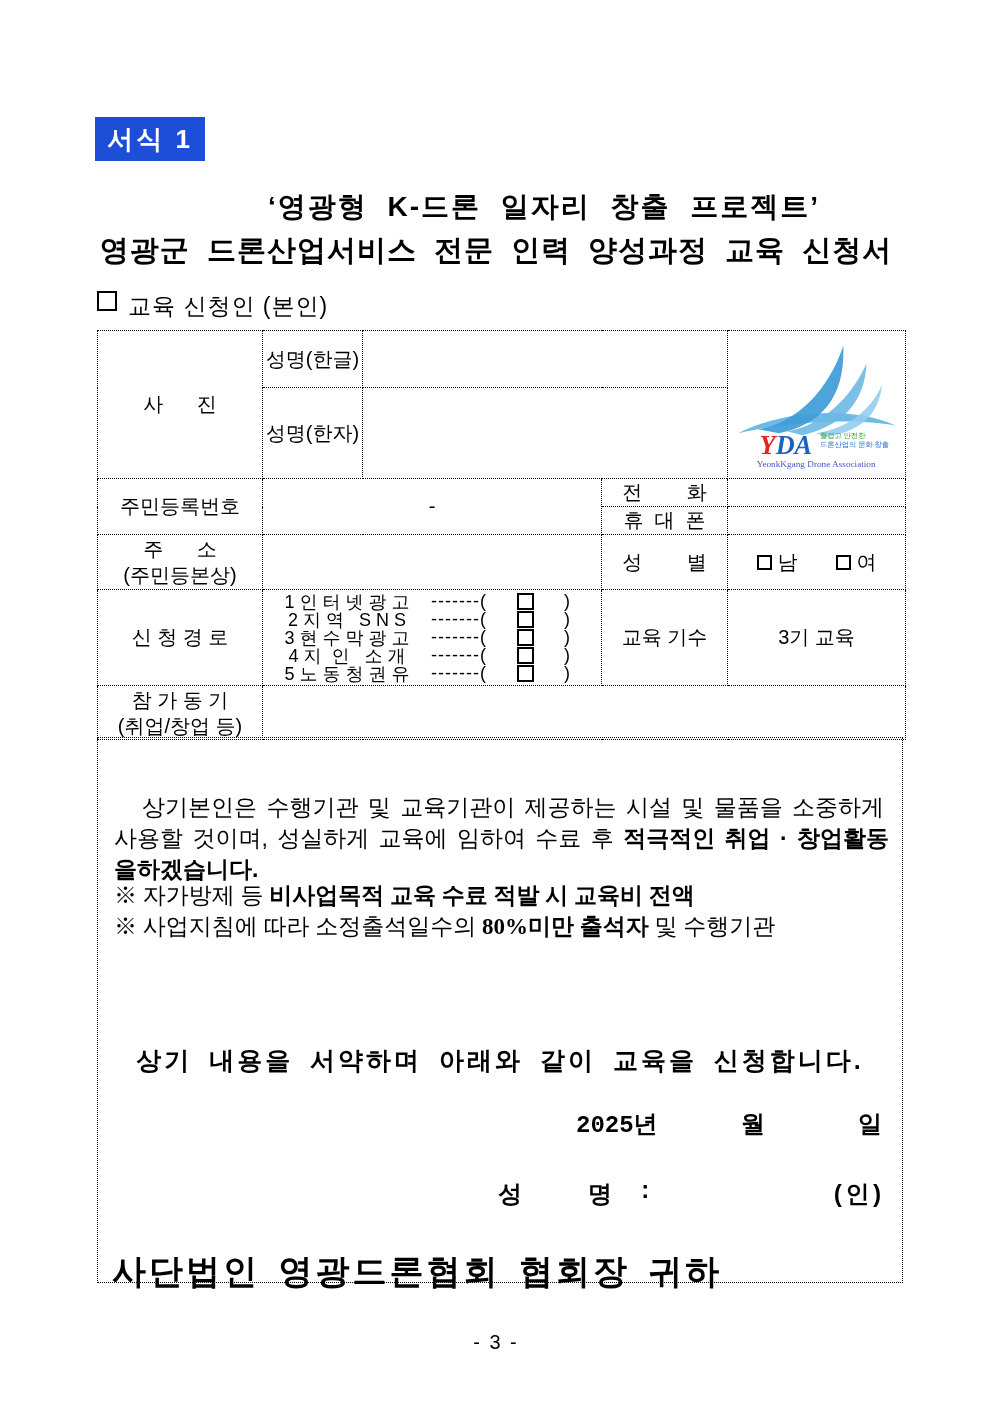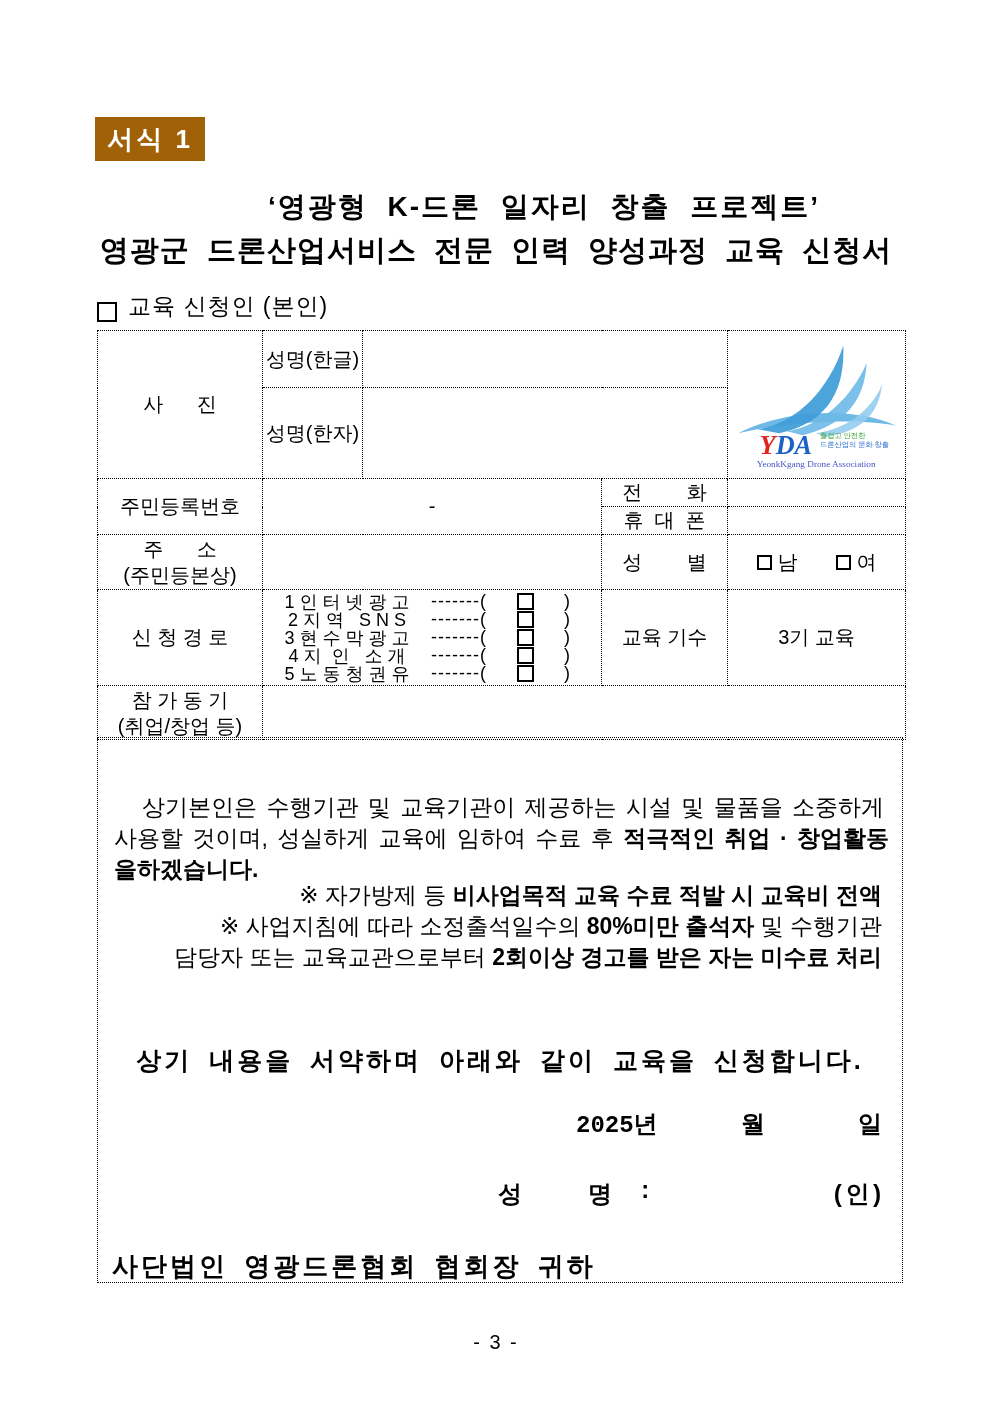--- a/index.html
+++ b/index.html
@@ -1,31 +1,31 @@
 <!DOCTYPE html>
 <html><head>
 <meta charset="utf-8">
 <style>
   html,body{margin:0;padding:0;background:#fff;}
   .page{position:relative;width:992px;height:1403px;background:#ffffff;
         font-family:"Liberation Sans","DejaVu Sans",sans-serif;color:#000;overflow:hidden;}
 
   
-  .badge{position:absolute;left:95px;top:117px;width:110px;height:44px;background:#a16207;
+  .badge{position:absolute;left:95px;top:117px;width:110px;height:44px;background:#1d4ed8;
          color:#fff;font-size:26px;font-weight:bold;letter-spacing:3px;
          display:flex;align-items:center;justify-content:center;}
 
   
   .title1{position:absolute;top:188px;left:0;width:100%;text-align:center;
           font-size:28px;font-weight:bold;letter-spacing:2px;word-spacing:10px;margin-left:48px;}
   .title2{position:absolute;top:231px;left:0;width:100%;text-align:center;
           font-size:29px;font-weight:bold;letter-spacing:1px;word-spacing:8px;}
 
   
-  .sect{position:absolute;left:97px;top:291px;display:flex;align-items:flex-end;gap:11px;
+  .sect{position:absolute;left:97px;top:291px;display:flex;align-items:flex-start;gap:11px;
         font-size:23px;letter-spacing:1px;}
   .cbox{display:inline-block;background:#fff;border:2px solid #000;box-sizing:border-box;}
   .cbox.lg{width:20px;height:20px;}
   .cbox.md{width:17px;height:17px;border-width:2px;}
   .cbox.sm{width:15px;height:15px;border-width:2px;}
 
   
   table.form{position:absolute;left:97px;top:330px;width:808px;border-collapse:collapse;
              table-layout:fixed;}
   table.form td{border:1px dotted #000;padding:0;font-size:20px;text-align:center;
@@ -43,34 +43,34 @@
 
   
   .logo-cell{padding:2px;font-family:Liberation Serif, serif;}
   .logo-cell svg{display:block;margin:0 auto;}
 
   
   .box2{position:absolute;left:97px;top:737px;width:806px;height:546px;border:1px dotted #000;
         box-sizing:border-box;}
   .p1{position:absolute;left:16px;right:6px;top:22px;font-size:23px;line-height:31px;
       text-indent:28px;word-spacing:3px;text-align:left;margin-top:32px;}
-  .notes{position:absolute;left:16px;right:20px;top:142px;font-size:23px;line-height:31px;text-align:right;}
+  .notes{position:absolute;left:16px;right:20px;top:142px;font-size:23px;line-height:31px;text-align:left;font-family:Liberation Serif, serif;}
   .note-line{white-space:nowrap;}
   .note-indent{padding-left:40px;}
   .decl{position:absolute;top:306px;left:0;width:100%;text-align:center;font-size:25px;
         font-weight:bold;letter-spacing:3px;word-spacing:7px;}
   .dateline span,.sigline span{position:absolute;font-size:24px;font-weight:bold;white-space:nowrap;font-family:Liberation Mono, monospace;}
   .dt-year{left:478px;top:370px;}
   .dt-month{left:643px;top:370px;}
   .dt-day{left:760px;top:370px;}
   .sg-name1{left:400px;top:440px;}
   .sg-name2{left:490px;top:440px;}
   .sg-colon{left:540px;top:440px;}
   .sg-seal{left:733px;top:440px;}
-  .recipient{position:absolute;left:14px;top:511px;font-size:26px;font-weight:bold;
+  .recipient{position:absolute;left:14px;top:511px;font-size:34px;font-weight:bold;
              letter-spacing:3px;word-spacing:6px;}
 
   .footer{position:absolute;top:1331px;left:0;width:100%;text-align:center;font-size:20px;
           letter-spacing:2px;}
   b{font-weight:bold;}
 </style>
 </head>
 <body>
 
 <div class="page">
@@ -210,21 +210,20 @@
     </tr>
   </tbody>
     </table>
 
   <div class="box2">
     <div class="p1"><span>상기본인은 수행기관 및 교육기관이 제공하는 시설 및 물품을 소중하게 사용할 것이며, 성실하게 교육에 임하여 수료 후 </span><b>적극적인 취업 · 창업활동을하겠습니다.</b></div>
 
     <div class="notes">
       <div class="note-line"><span>※</span><span> 자가방제 등 </span><b>비사업목적 교육 수료 적발 시 교육비 전액</b></div>
       <div class="note-line"><span>※</span><span> 사업지침에 따라 소정출석일수의 </span><b>80%미만 출석자</b><span> 및 수행기관</span></div>
-      <div class="note-line note-indent"><span>담당자 또는 교육교관으로부터 </span><b>2회이상 경고를 받은 자는 미수료 처리</b></div>
     </div>
 
     <div class="decl">상기 내용을 서약하며 아래와 같이 교육을 신청합니다.</div>
 
     <div class="dateline">
       <span class="dt-year">2025년</span>
       <span class="dt-month">월</span>
       <span class="dt-day">일</span>
     </div>
 

